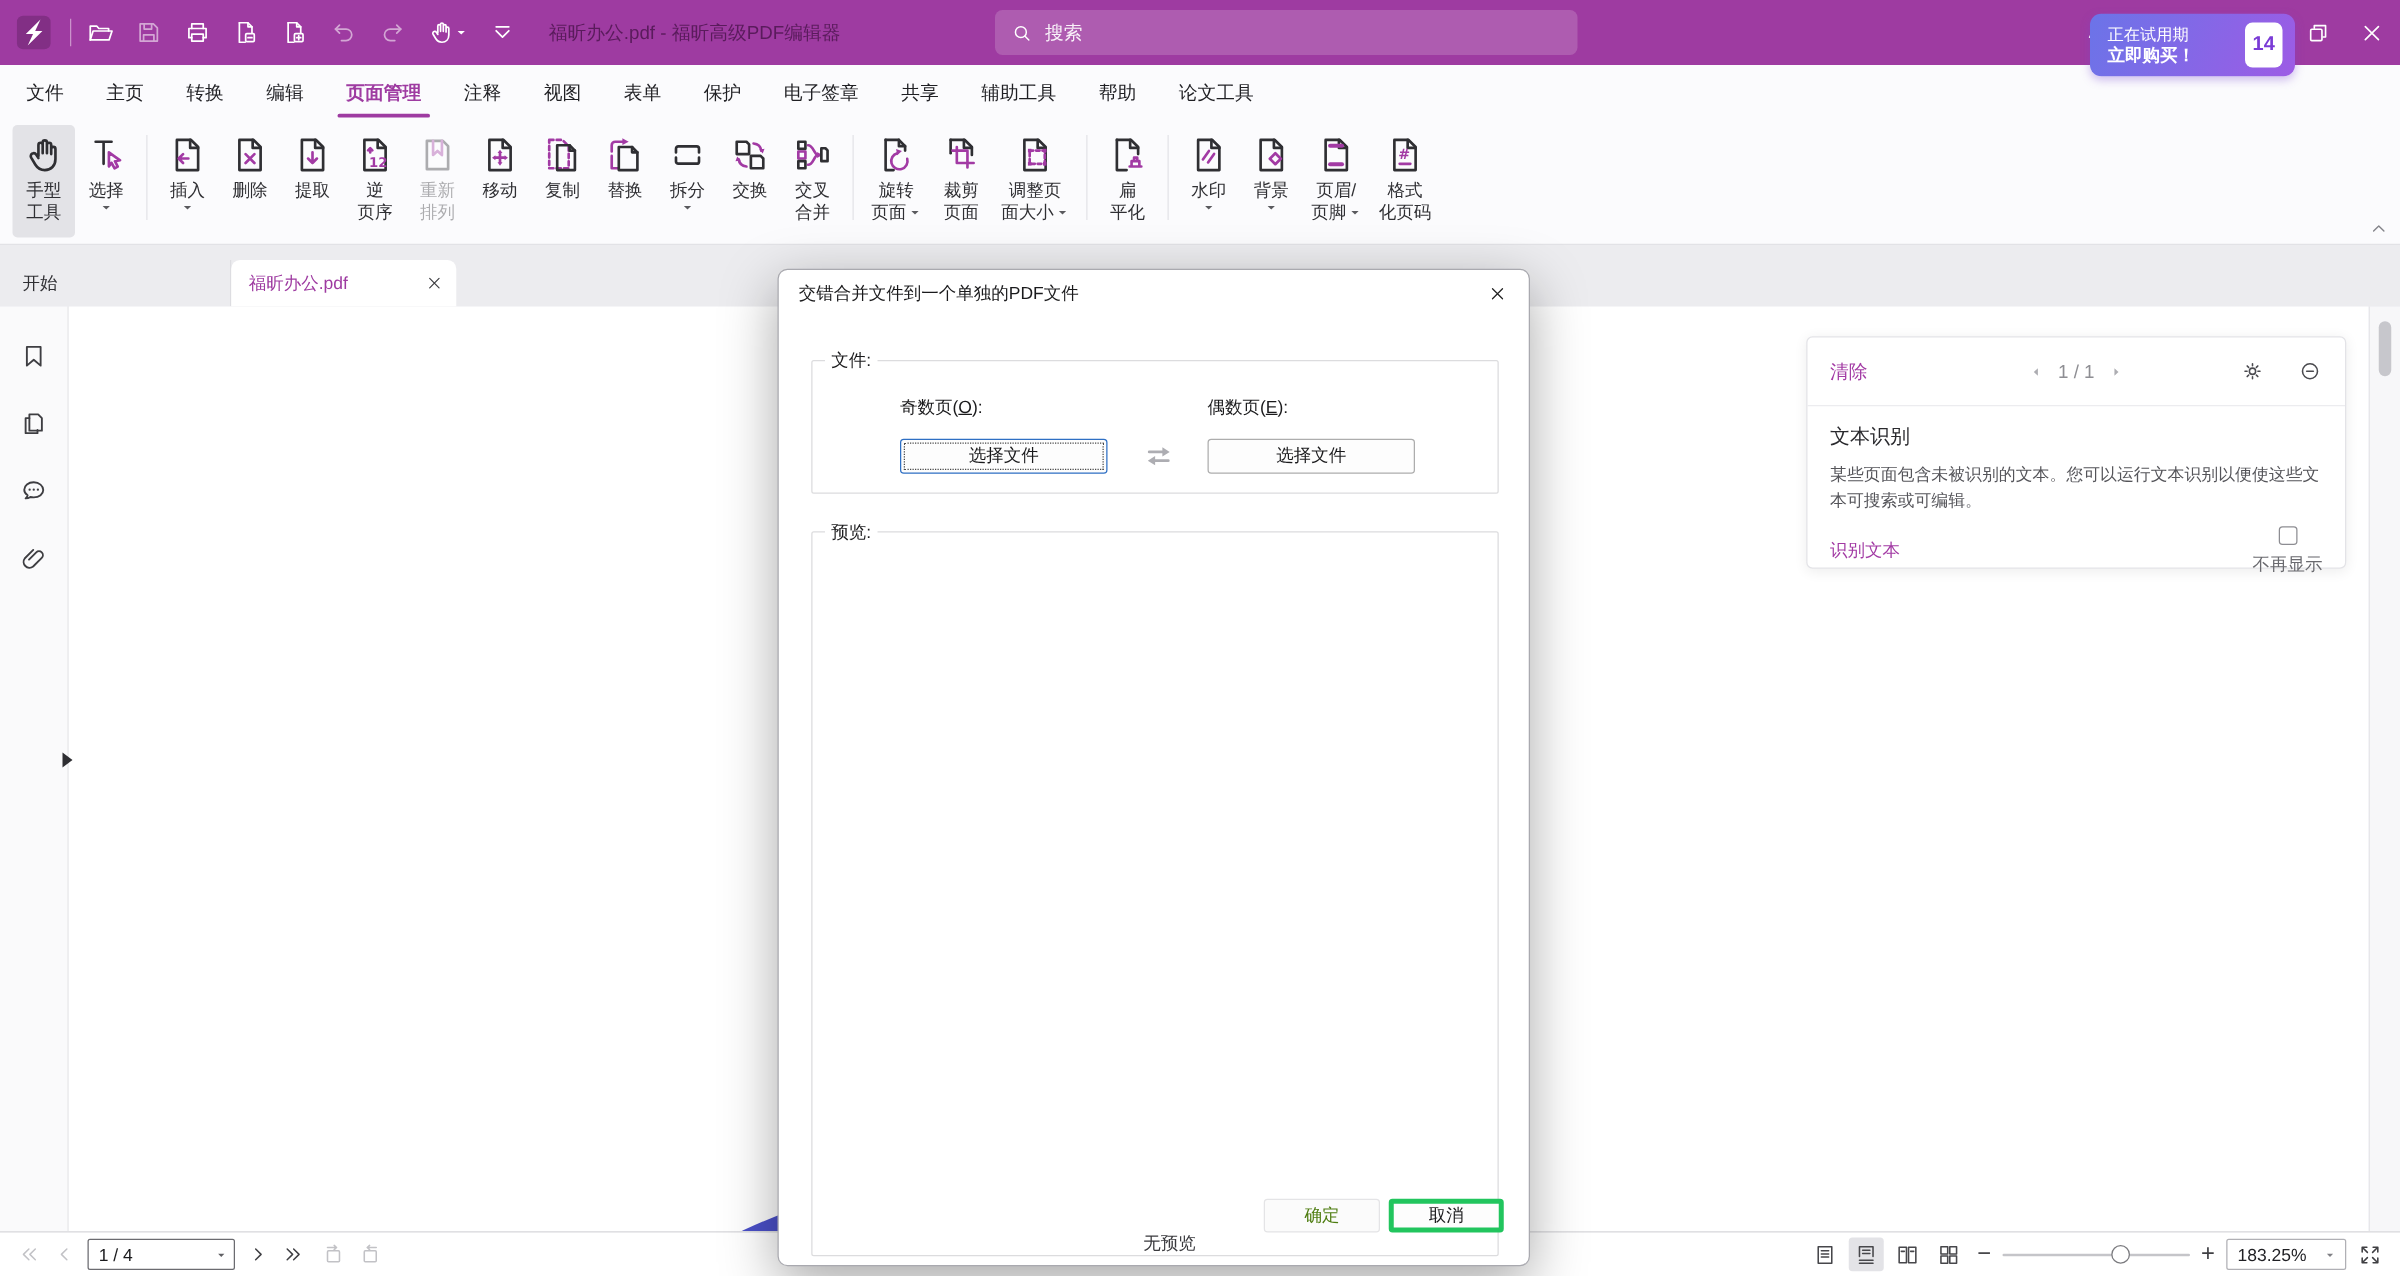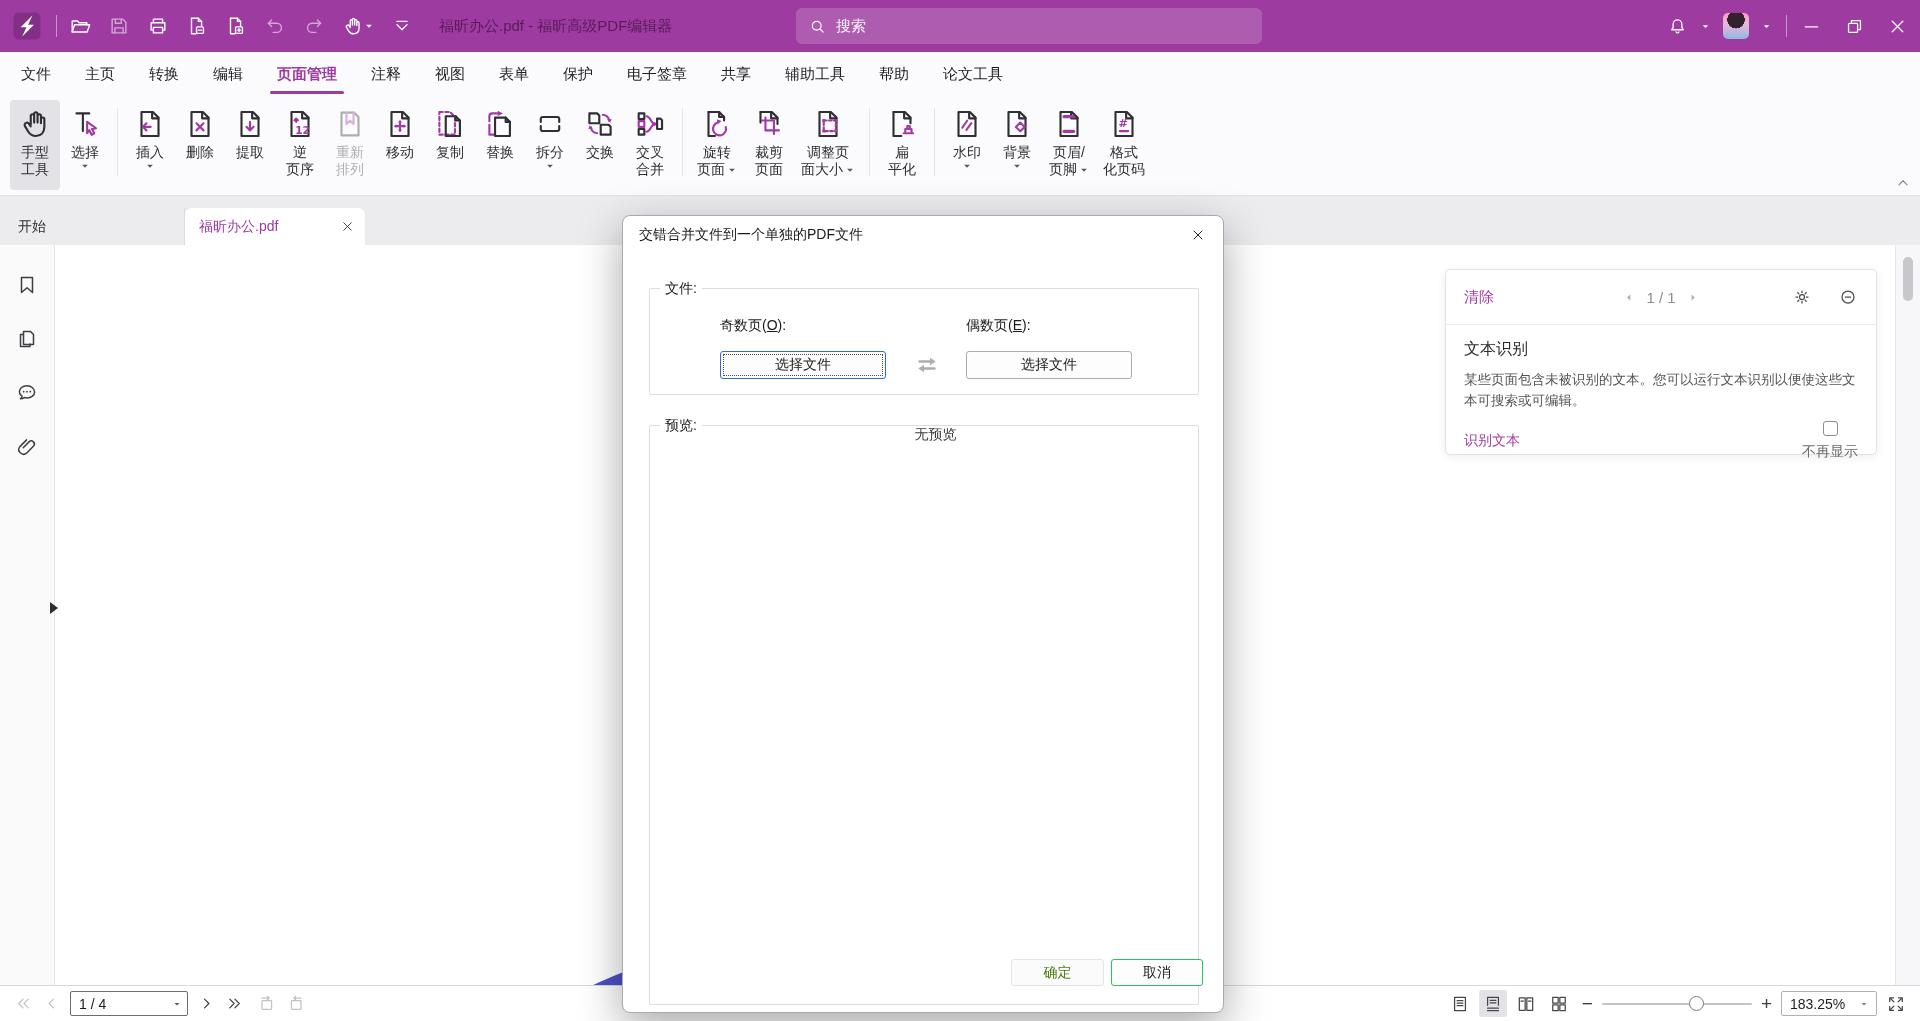--- a/index.html
+++ b/index.html
@@ -80,30 +80,30 @@
   .checkbox { width:15px; height:15px; border:1px solid #8D8D92; border-radius:3px; background:#fff; }
 
   
   .dialog { position:absolute; left:622px; top:215px; width:602px; height:798px; background:#fff; border:1px solid #A9A9AF; border-radius:8px; box-shadow:0 14px 44px rgba(0,0,0,.34); z-index:40; }
   .dlg-titlebar { height:38px; display:flex; align-items:center; padding-left:16px; }
   .dlg-title { font-size:14px; color:#1A1A1C; }
   .dlg-close { position:absolute; right:8px; top:5px; width:34px; height:28px; display:flex; align-items:center; justify-content:center; color:#222; }
   .groupbox { position:absolute; left:26px; width:550px; border:1px solid #DCDCDE; border-radius:2px; }
   .gb-label { position:absolute; top:-9px; left:10px; background:#fff; padding:0 5px; font-size:14px; color:#1A1A1C; }
   .gb-files { top:72px; height:107px; }
-  .gb-preview { top:209px; height:580px; display:flex; align-items:flex-start; justify-content:center;padding-left:23px; }
+  .gb-preview { top:209px; height:580px; display:flex; align-items:flex-end; justify-content:center;padding-left:23px; }
   .fld-label { position:absolute; top:28px; font-size:14px; color:#1A1A1C; }
   .fld-label .u { text-decoration:underline; }
   .choose-btn { position:absolute; top:62px; width:166px; height:28px; background:#FDFDFD; border:1px solid #ADADAD; border-radius:3px; font-size:14px; color:#1A1A1C; display:flex; align-items:center; justify-content:center; }
   .choose-btn.focused { border:1px solid #2E6FC4; outline:1px dotted #4a4a4a; outline-offset:-4px; }
   .swap-glyph { position:absolute; left:262px; top:62px; color:#ADADB2; }
   .no-preview { font-size:14px; color:#3A3A3E; }
   .dlg-btn { position:absolute; top:743px; width:93px; height:27px; border-radius:3px; font-size:14px; display:flex; align-items:center; justify-content:center; }
   .dlg-ok { left:388px; background:#FBFBFB; border:1px solid #E4E4E6; color:#4d7c0f; }
-  .dlg-cancel { left:488px; width:92px; background:#FDFDFD; border:1px solid #22c55e; color:#1A1A1C; }
+  .dlg-cancel { left:488px; width:92px; background:#FDFDFD; border:4px solid #22c55e; color:#1A1A1C; }
 
   
   .statusbar { position:absolute; left:0; top:985px; width:1920px; height:36px; background:#FFFFFF; border-top:1px solid #D8D8DC; z-index:10; }
   .sb-left { position:absolute; left:14px; top:0; height:35px; display:flex; align-items:center; gap:9px; }
   .sb-right { position:absolute; right:14px; top:0; height:35px; display:flex; align-items:center; gap:9px; }
   .sb-dim { color:#C2C2C6; }
   .sb-ink { color:#3F3F43; }
   .pagebox { width:118px; height:25px; border:1px solid #6B6B70; border-radius:2px; background:#fff; display:flex; align-items:center; padding:0 4px 0 8px; font-size:14px; color:#1A1A1C; }
   .pagebox .cbcaret { margin-left:auto; color:#5F5F63; }
   .layouts { display:flex; align-items:center; gap:5px; color:#47474B; }
@@ -521,20 +521,27 @@
             <path d="M6 3.5h8l4 4v13H6z"></path>
             <path d="M13.5 3.5v4.5H18"></path>
             <text class="accf" x="8.2" y="14" font-size="8" font-family="DejaVu Sans, sans-serif" font-weight="bold">#</text>
             <path class="acc" d="M9 17h6"></path>
           </svg>
         </div>
         <div class="l1">格式</div>
         <div class="l2">化页码</div>
       </div>
     </div>
+  <div class="trial">
+    <div class="tx">
+      <div>正在试用期</div>
+      <div class="b">立即购买！</div>
+    </div>
+    <div class="badge">14</div>
+  </div>
   <svg class="ic rib-collapse" width="18" height="18" viewBox="0 0 24 24" style="position:absolute; right:8px; top:174px; z-index:2;">
       <path d="M6.5 14.5L12 9l5.5 5.5"></path>
     </svg>
 
   <div class="tabrow">
     <div class="tab start">
         <span>开始</span>
       </div>
     <div class="tab doc">
       <span>福昕办公.pdf</span>

